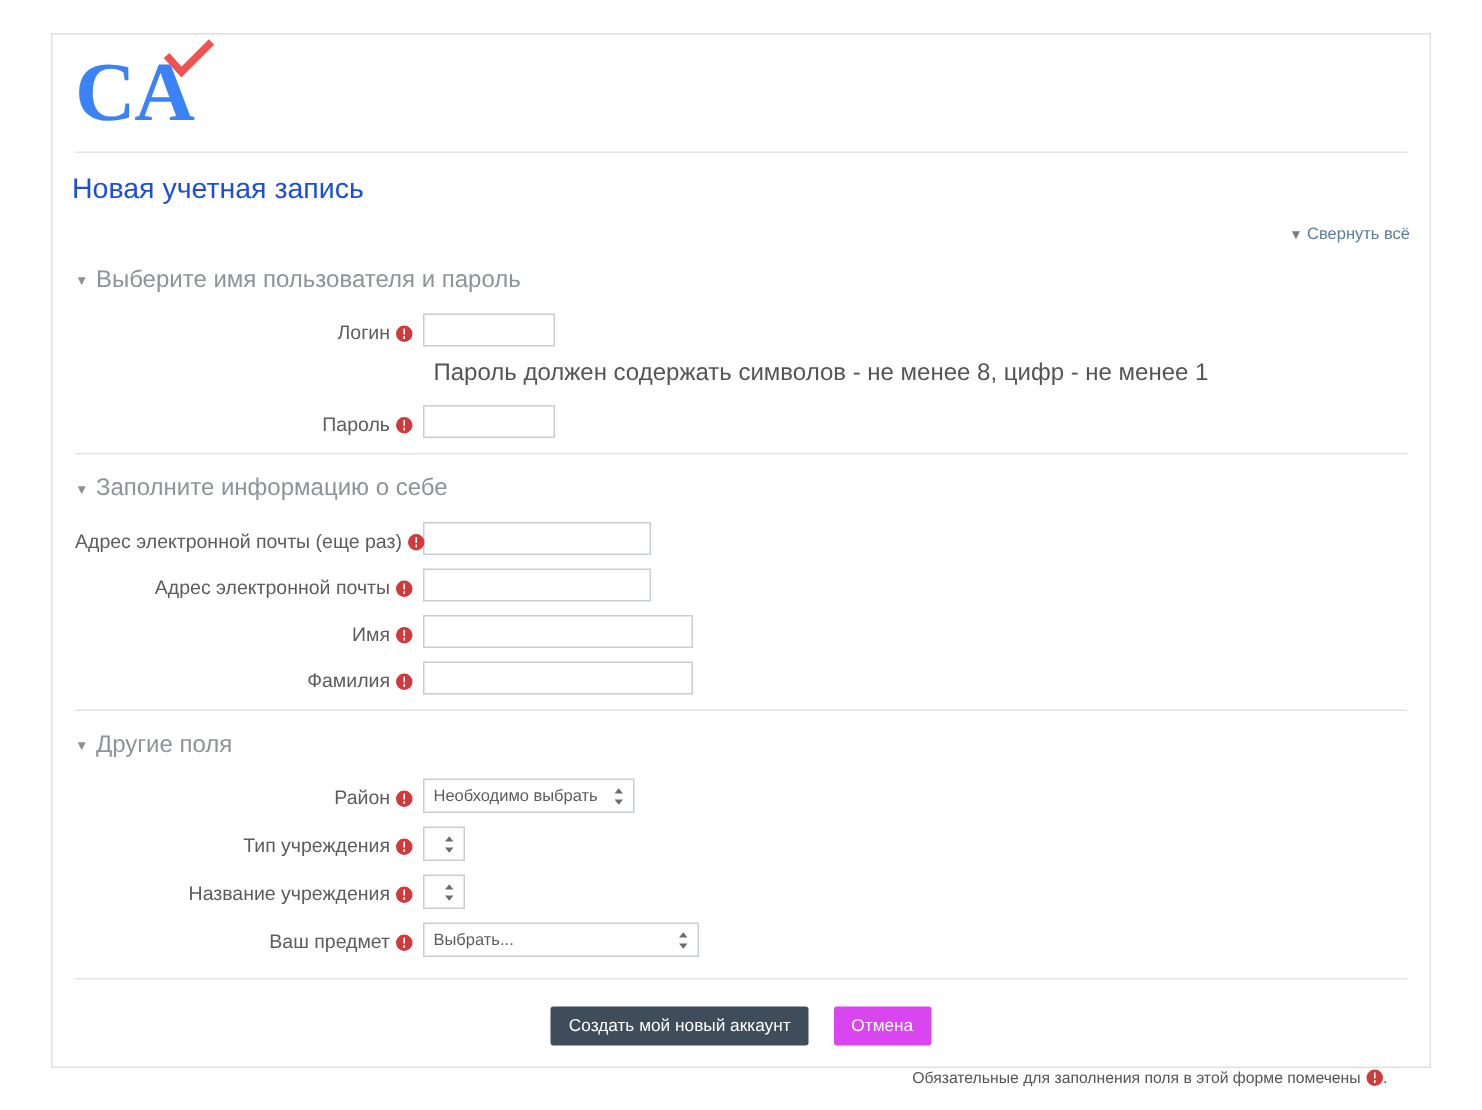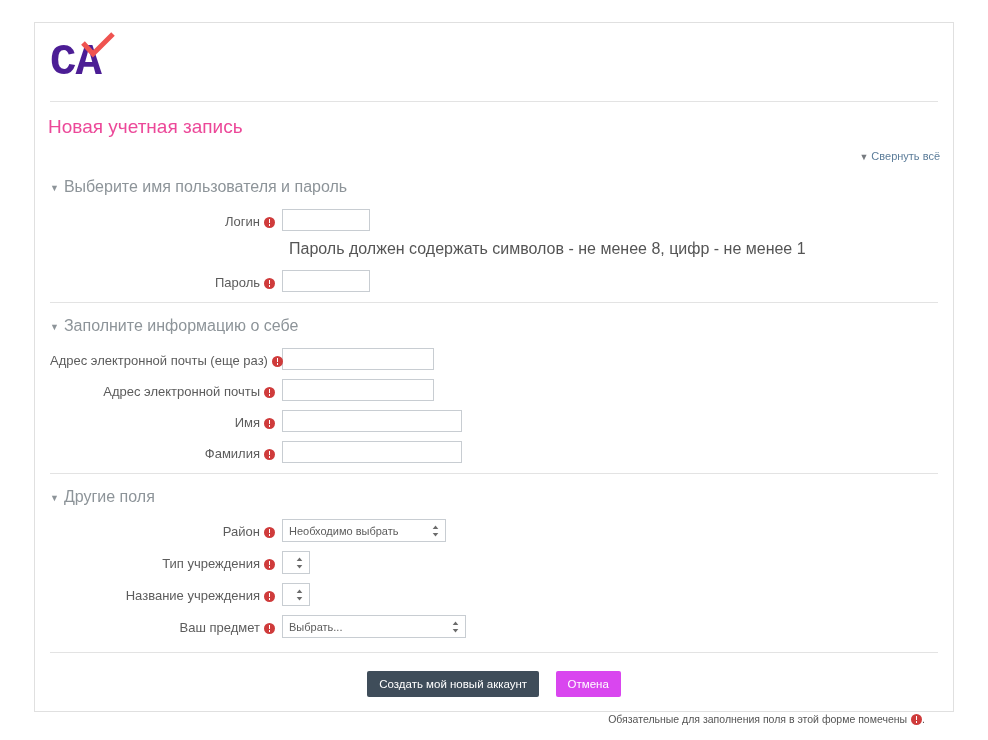--- a/index.html
+++ b/index.html
@@ -32,44 +32,44 @@
     padding-left: 15px;
     display: flex;
     align-items: center;
   }
   .logo {
     position: relative;
     display: inline-block;
     padding-right: 18px;
   }
   .logo-text {
-    font-family: Liberation Mono, monospace;
-    font-size: 44px;
+    font-family: Liberation Serif, serif;
+    font-size: 56px;
     font-weight: bold;
-    color: #4c1d95;
+    color: #3b82f6;
     letter-spacing: -1px;
     line-height: 1;
   }
   .logo-check {
     position: absolute;
     right: 4px;
     top: -8px;
     width: 34px;
     height: 26px;
   }
 
   
   .title-sep {
     margin: 0 15px;
     border-top: 1px solid #e3e3e3;
   }
   .page-title {
     font-size: 19px;
     font-weight: normal;
-    color: #ec4899;
+    color: #1d4ed8;
     padding: 14px 0 8px 13px;
     margin: 0;
   }
 
   
   .collapse-all-row {
     text-align: right;
     padding-right: 13px;
     height: 18px;
   }
@@ -196,21 +196,21 @@
   }
   .sel-arrow {
     position: absolute;
     right: 7px;
     top: 50%;
     transform: translateY(-50%);
     pointer-events: none;
     width: 7px;
     height: 12px;
   }
-  .sel-region { width: 164px; }
+  .sel-region { width: 141px; }
   .sel-tiny   { width: 28px; padding-right: 14px; padding-left: 3px; }
   .sel-subject{ width: 184px; }
 
   .hint-row {
     margin: 4px 0 12px 0;
     padding-left: 239px;
   }
   .hint-text {
     font-size: 16px;
     color: #555555;

